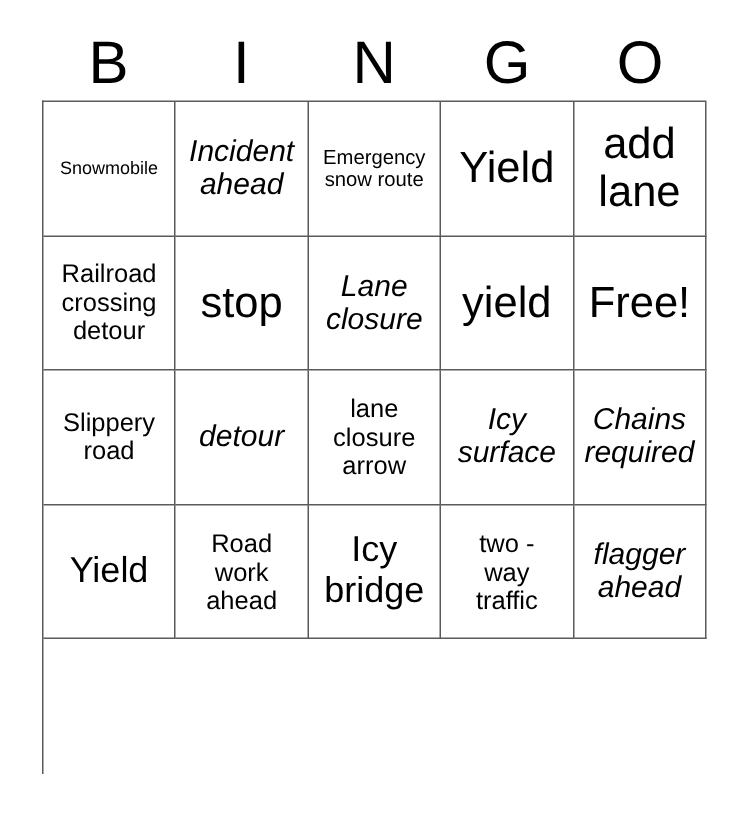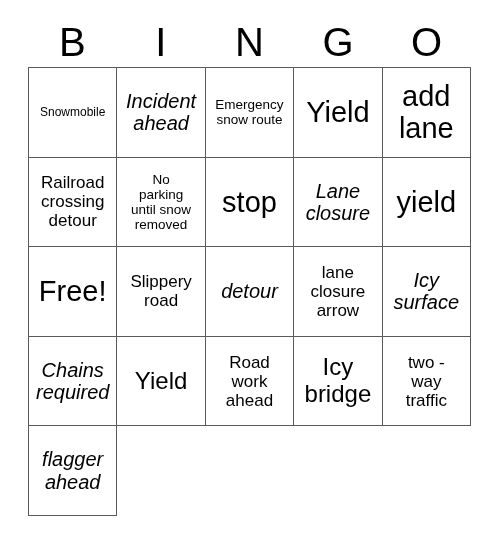--- a/index.html
+++ b/index.html
@@ -111,26 +111,20 @@
       <div class="cell">
         <span class="fs-xxl">add
 lane</span>
       </div>
       <div class="cell">
         <span class="fs-ml">Railroad
 crossing
 detour</span>
       </div>
       <div class="cell">
-        <span class="fs-s">No
-parking
-until snow
-removed</span>
-      </div>
-      <div class="cell">
         <span class="fs-xxl">stop</span>
       </div>
       <div class="cell">
         <span class="fs-l">Lane
 closure</span>
       </div>
       <div class="cell">
         <span class="fs-xxl">yield</span>
       </div>
       <div class="cell">

